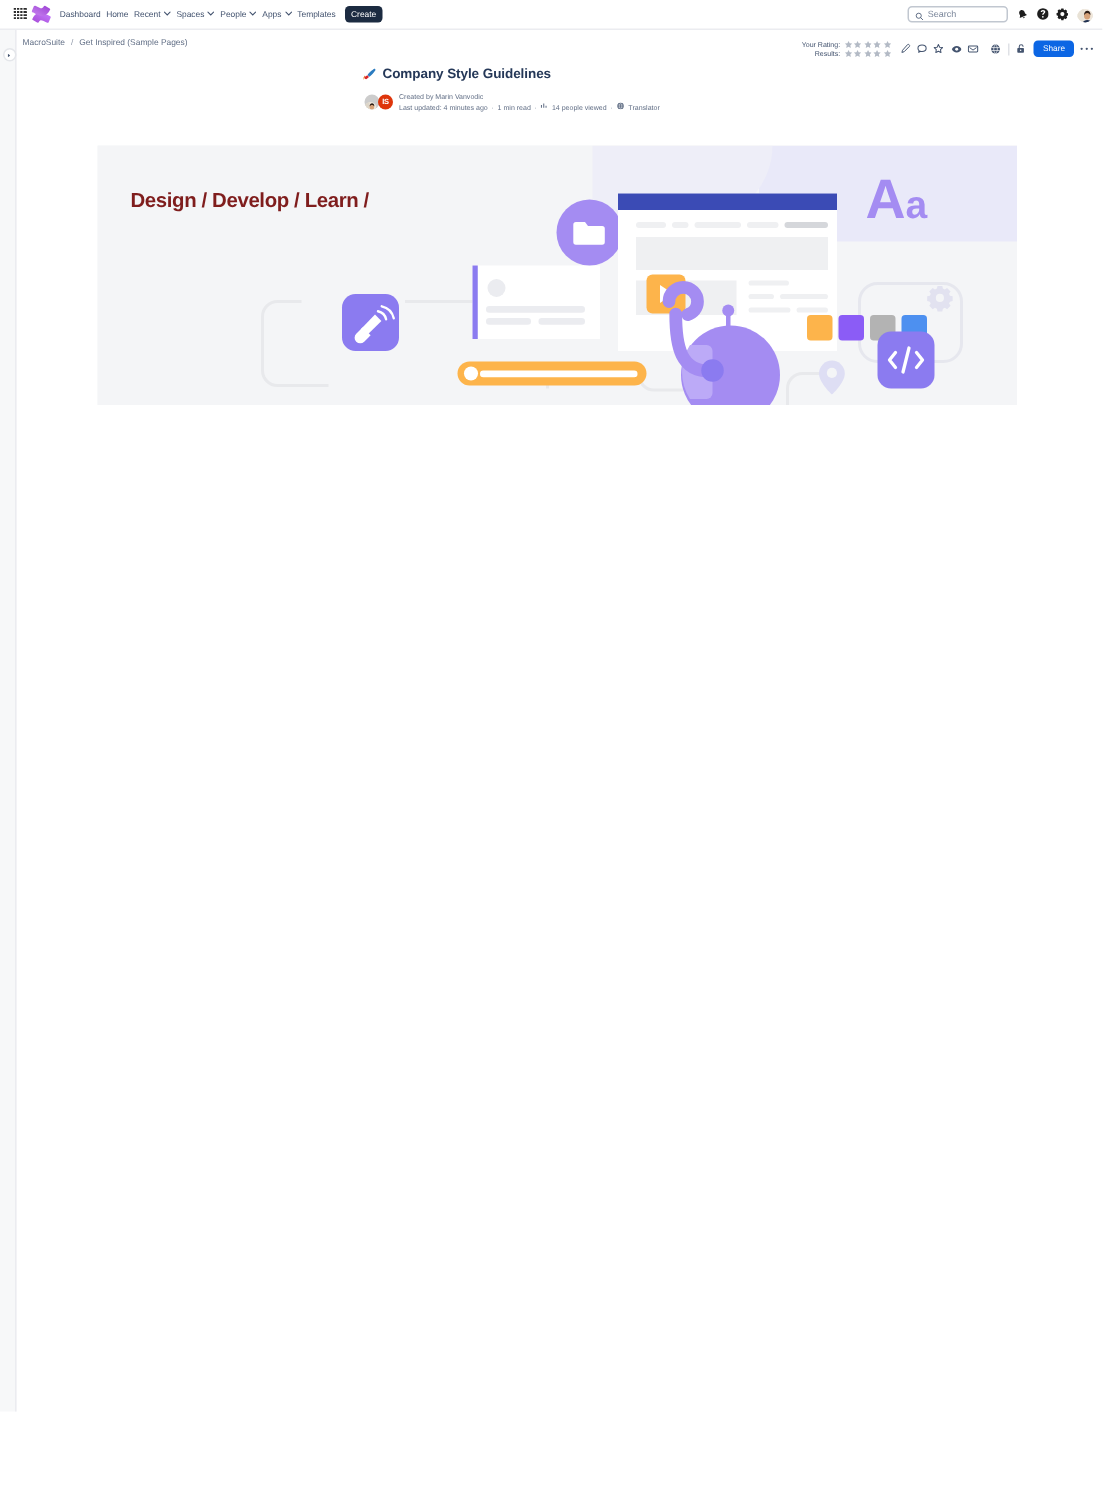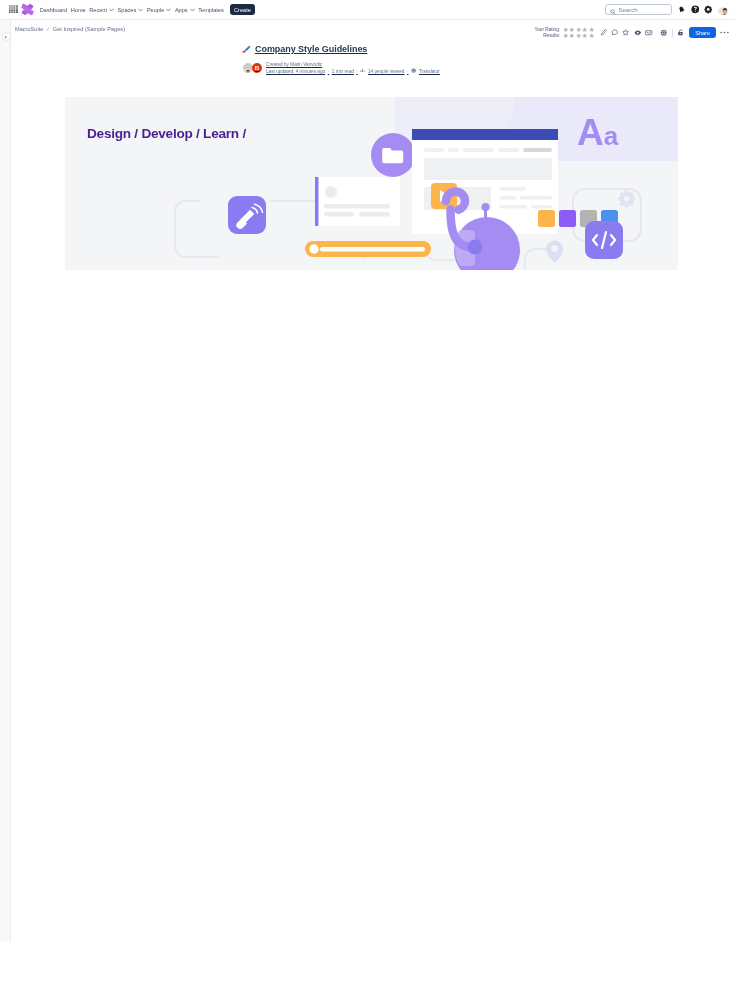--- a/index.html
+++ b/index.html
@@ -29,21 +29,21 @@
 .subbar { height:18px; display:flex; align-items:center; padding-left:15px; background:#fff; position:relative; }
 .crumb { font-size:5.6px; color:#626f86; }
 .crumb-sep { font-size:5.6px; color:#8993a4; margin:0 4px; }
 
 
 .rail { position:absolute; left:0; top:20px; width:11px; height:921px; background:#f7f8f9; border-right:1px solid #ebecf0; z-index:2;}
 .expand-btn { position:absolute; left:1.5px; top:32px; width:9px; height:9px; border-radius:50%; background:#fff;
               border:1px solid #e4e6ea; display:flex; align-items:center; justify-content:center; z-index:5;}
 
 
-.content { position:relative;text-decoration:underline; }
+.content { position:relative; }
 
 
 .title-block { padding-left:241px; padding-top:7px; }
 h1.page-title { font-size:9px; font-weight:600; color:#253858; letter-spacing:-0.05px; display:flex; align-items:center; gap:4px; line-height:1.1;}
 .emoji-brush { width:10px; height:10px; display:block;}
 .meta { display:flex; align-items:center; margin-top:6px; }
 .avatars { display:flex; align-items:center; margin-right:4px; margin-left:2px;}
 .av { width:10px; height:10px; border-radius:50%; overflow:hidden; background:#ccc; flex:none;}
 .av2 { margin-left:-1px; background:#de350b; color:#fff; font-size:5px; display:flex; align-items:center;
        justify-content:center; font-weight:700; letter-spacing:-0.2px;}
@@ -60,21 +60,21 @@
 .stars { display:flex; gap:1.2px; }
 .act { width:11.5px; height:11.5px; display:flex; align-items:center; justify-content:center; }
 .divline { width:1px; height:8px; background:#dfe1e6; margin:0 2.5px; }
 .share-btn { background:#0c66e4; color:#fff; font-size:5.5px; border-radius:3px; height:11px; display:flex;
              align-items:center; padding:0 6px; margin-left:2.5px;}
 .dots { color:#44546f; margin-left:4px; display:flex; align-items:center;}
 
 
 .hero { position:relative; margin:22px 0 0 65px; width:613px; height:173px; background:#f4f5f7; overflow:hidden; }
 .hero-svg { position:absolute; left:0; top:0; }
-.hero-h { position:absolute; left:22px; top:29px; font-size:13.6px; font-weight:700; color:#4c1d95; letter-spacing:-0.25px;}
+.hero-h { position:absolute; left:22px; top:29px; font-size:13.6px; font-weight:700; color:#7f1d1d; letter-spacing:-0.25px;}
 
 </style>
 </head>
 <body>
 
 <div class="topnav">
   <div class="nav-left">
     <div class="appswitch">
       <svg width="9" height="9" viewBox="0 0 12 12">
           <g fill="#2b2b2b">

